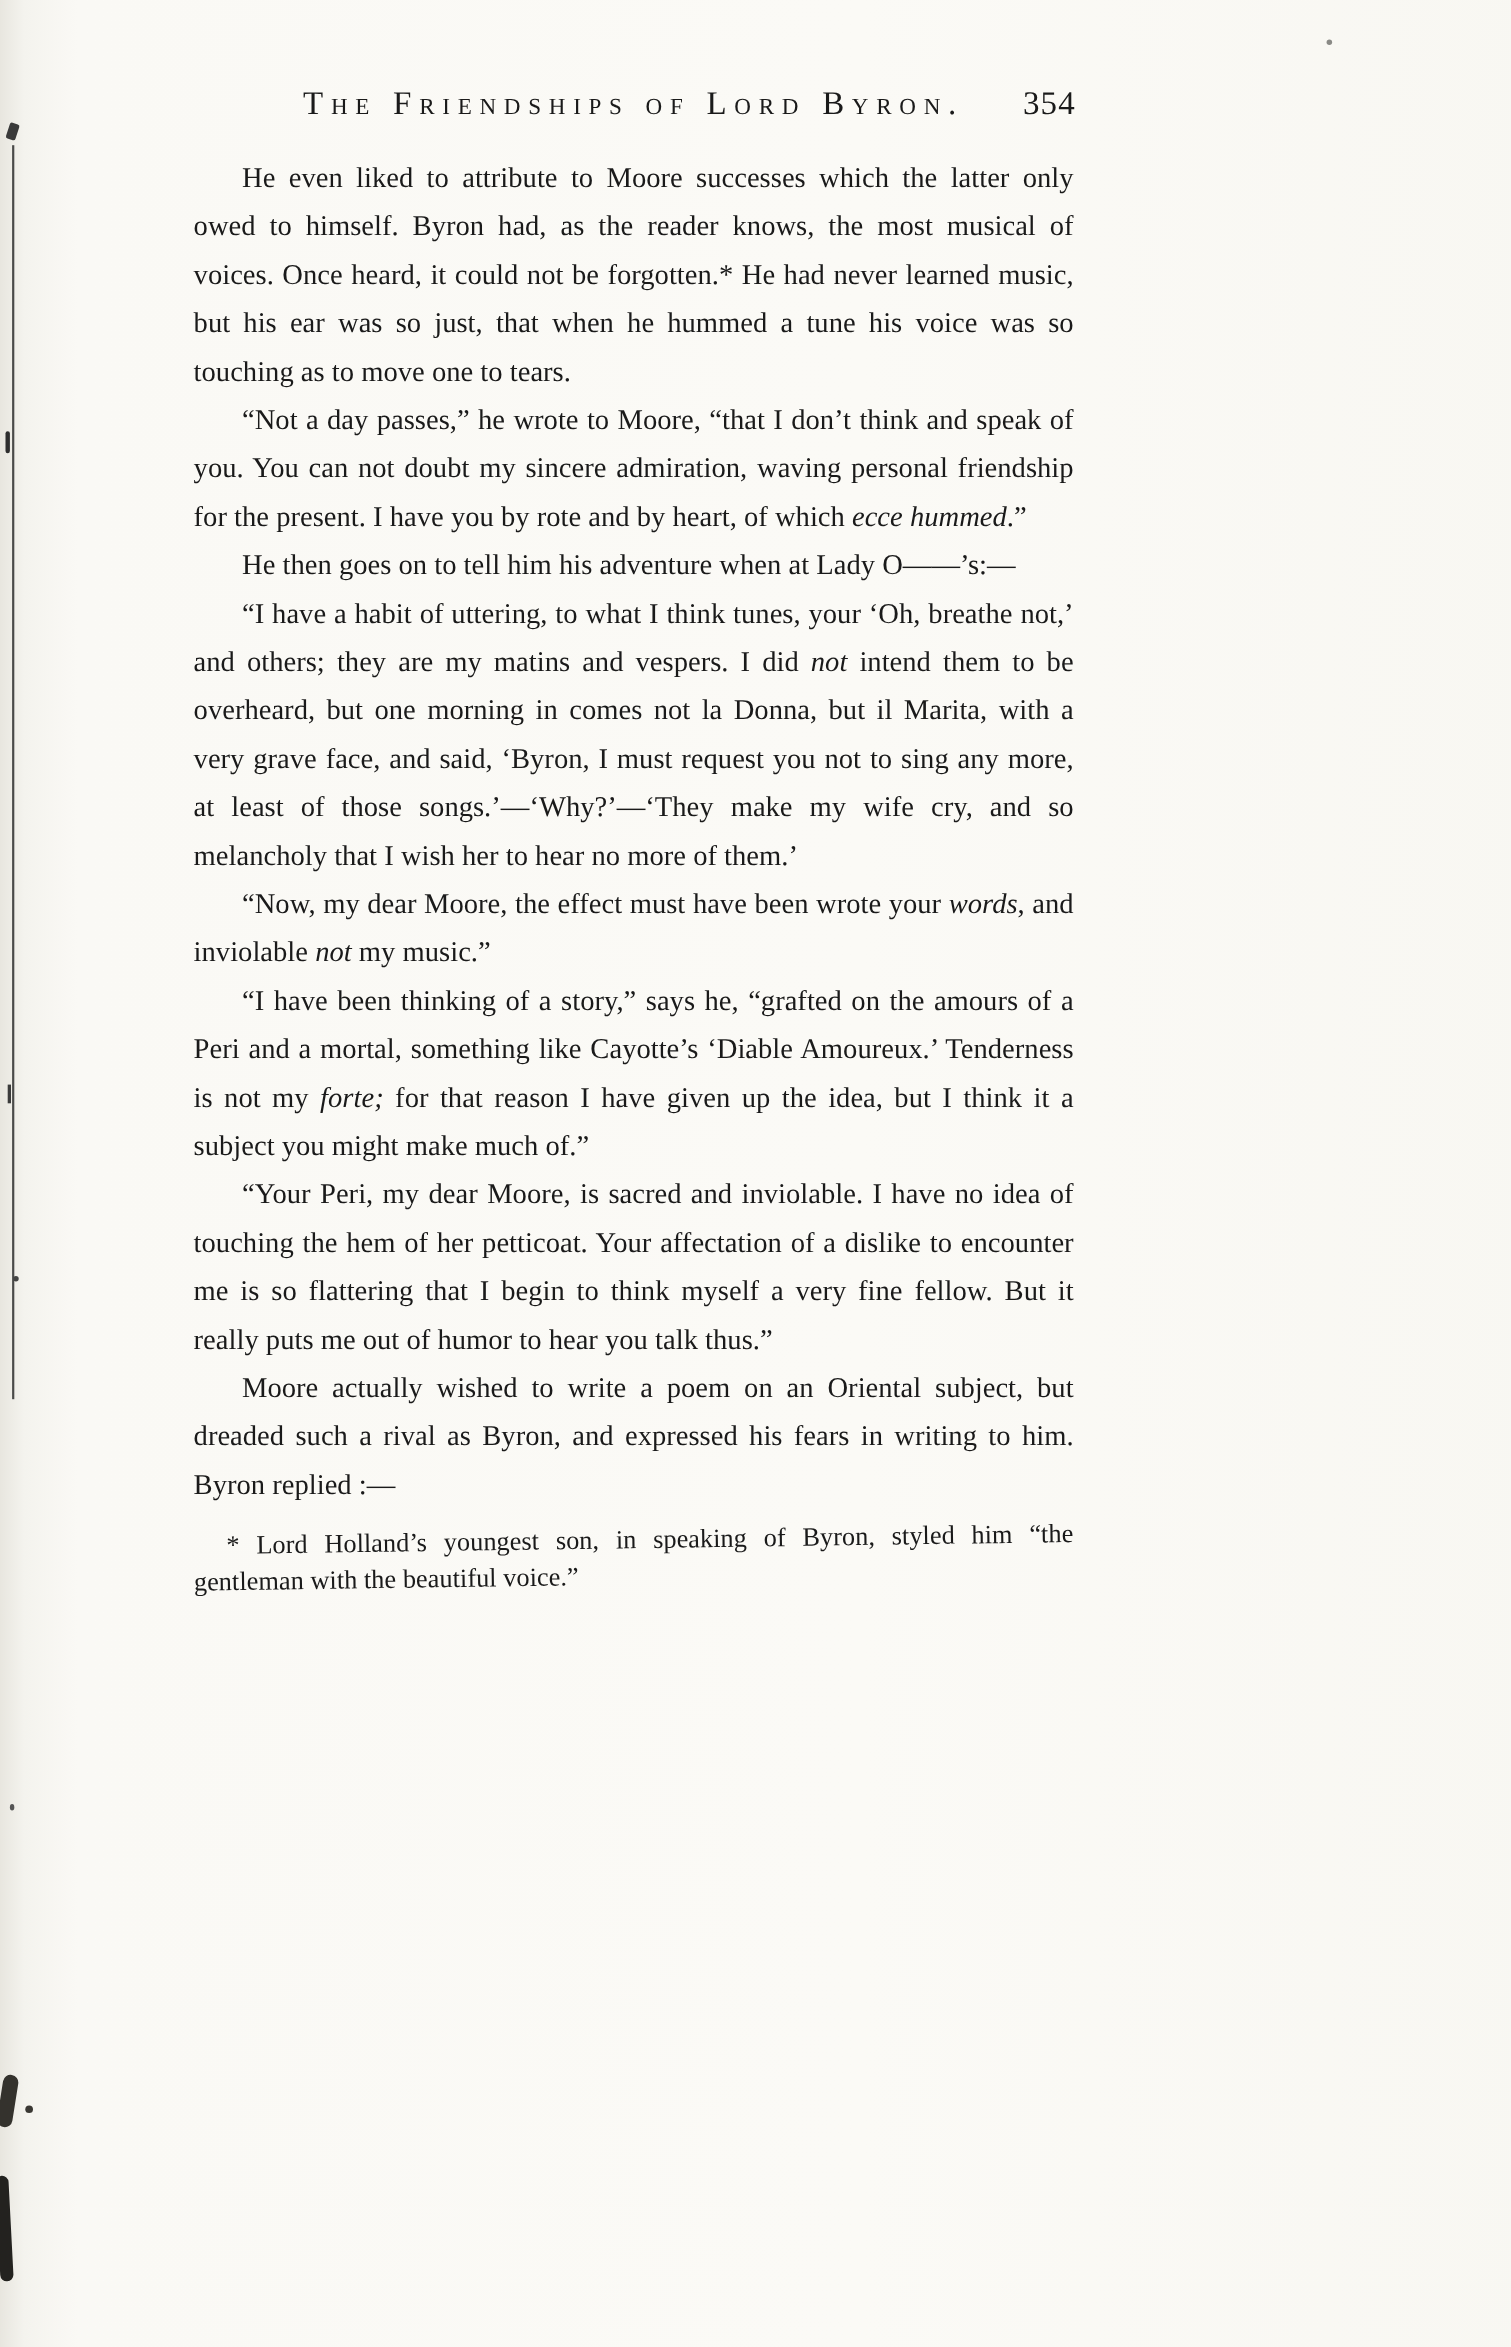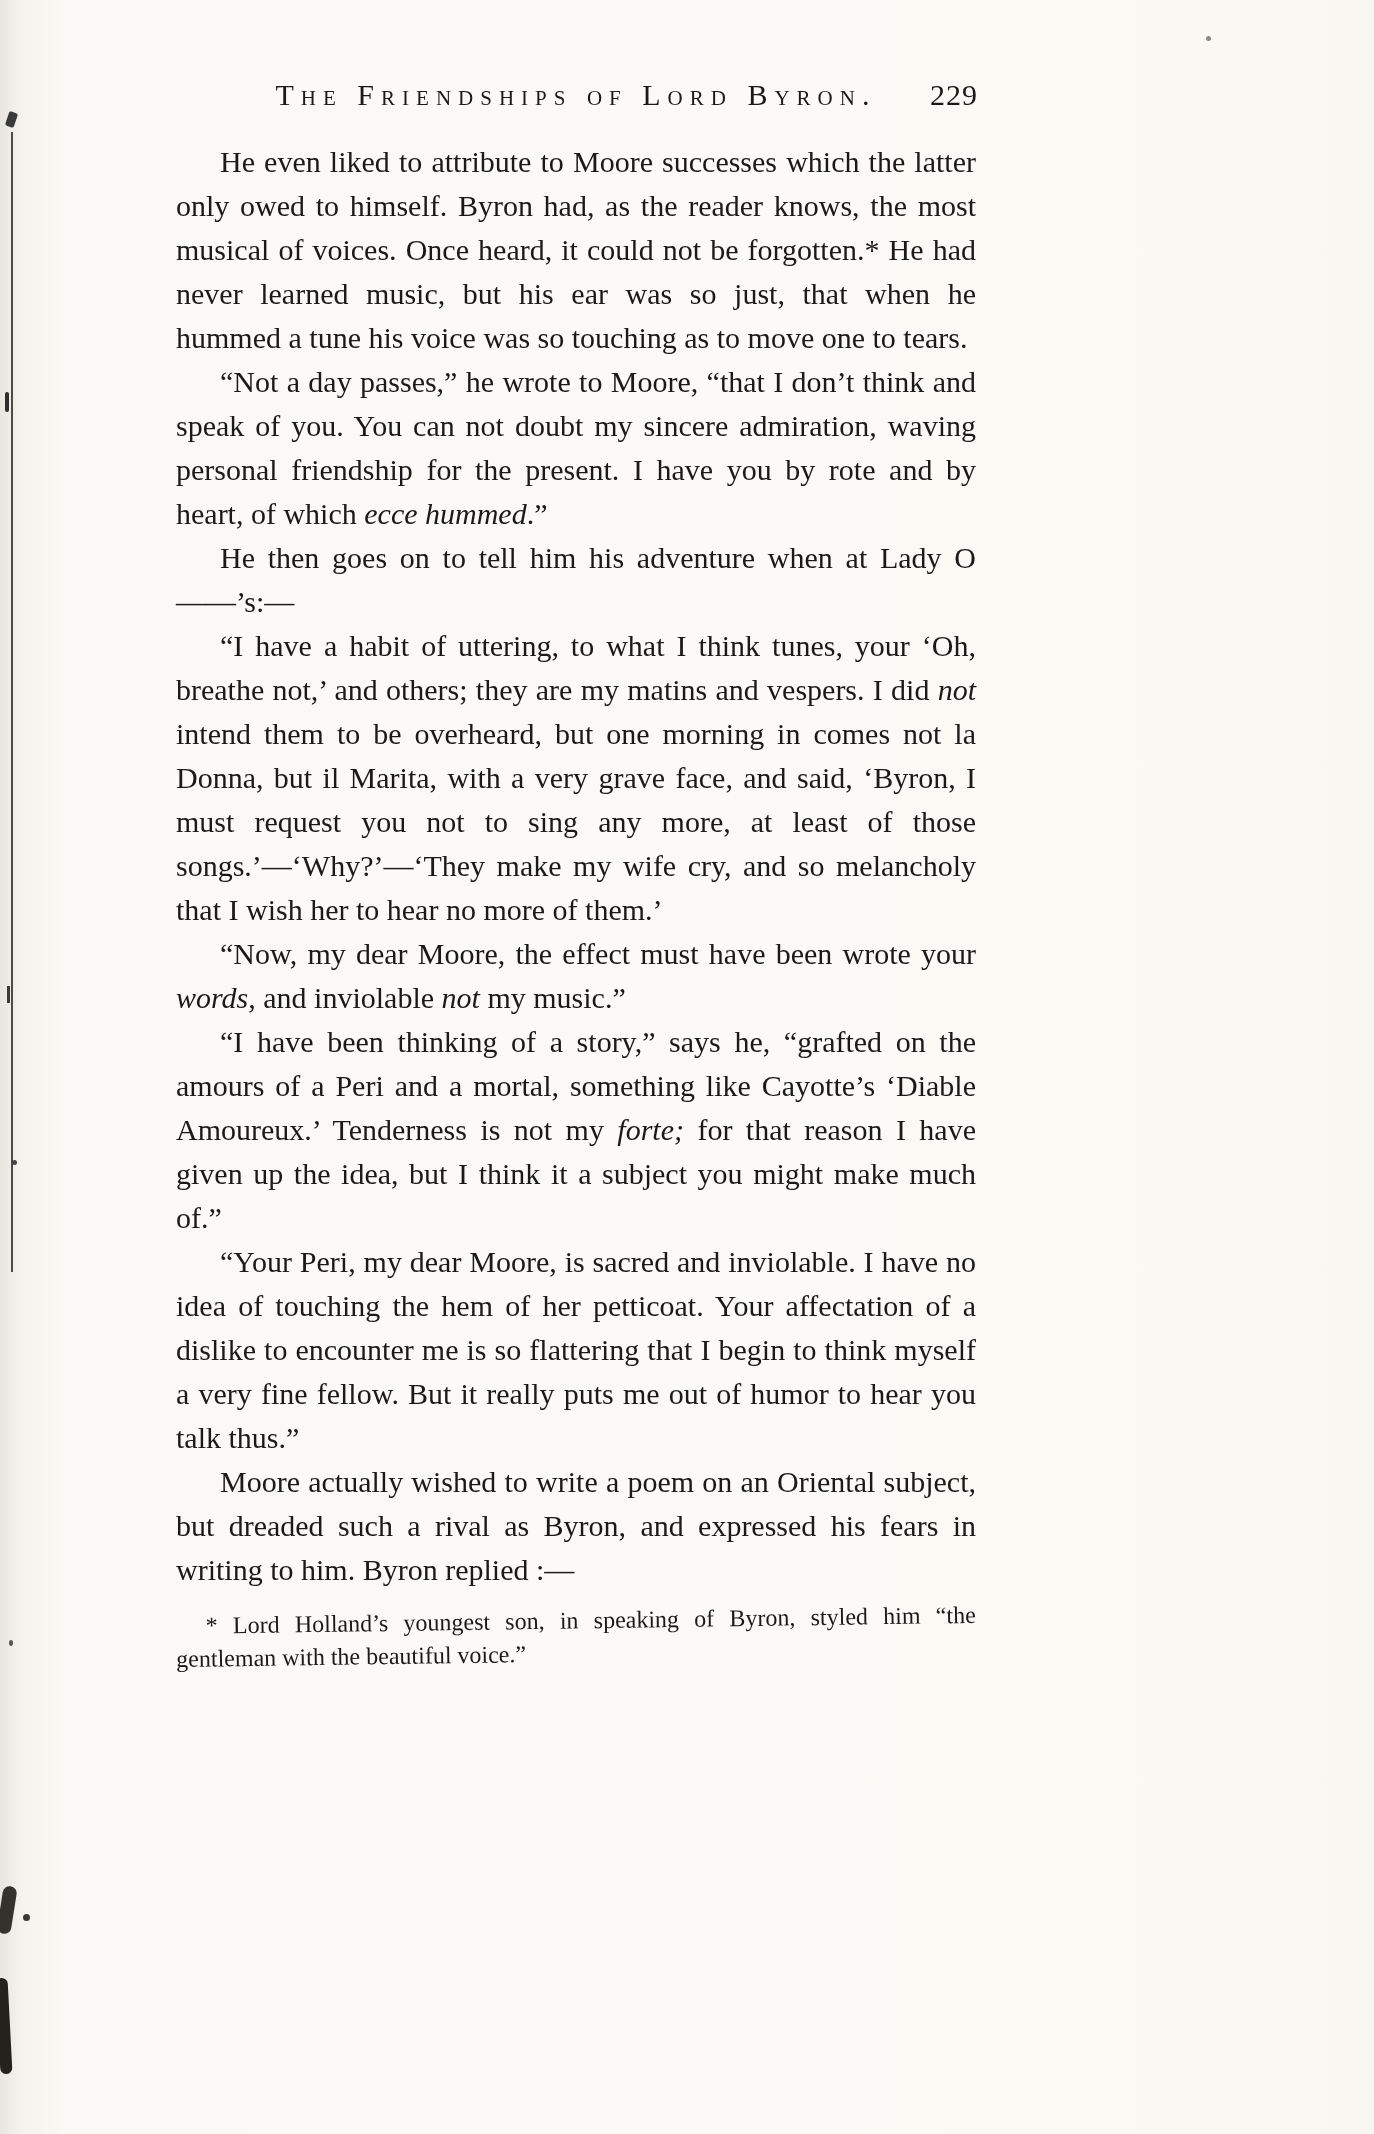--- a/index.html
+++ b/index.html
@@ -35,21 +35,21 @@
   }
   .page-number {
     position: absolute;
     right: -2px;
     top: 0;
     font-size: 30px;
     letter-spacing: 1px;
   }
   .body-text p.para {
     margin: 0;
-    font-size: 30px;
+    font-size: 26px;
     line-height: 44px;
     text-align: justify;
     text-indent: 44px;
   }
   .it { font-style: italic; }
   .footnote {
     margin: 18px 0 0 0;
     font-size: 24px;
     line-height: 33px;
     text-align: justify;
@@ -83,21 +83,21 @@
   <div class="artifact mark-spk"></div>
   <div class="artifact smudge-a"></div>
   <div class="artifact smudge-dot"></div>
   <div class="artifact smudge-b"></div>
   <div class="artifact dot-top-right"></div>
 
   <div class="text-col">
 
     <div class="header-row">
       <span class="running-title">The Friendships of Lord Byron.</span>
-      <span class="page-number">229</span>
+      <span class="page-number">354</span>
     </div>
 
     <div class="body-text">
 
     <p class="para"><span>He even liked to attribute to Moore successes which the latter only owed to himself.  Byron had, as the reader knows, the most musical of voices.  Once heard, it could not be forgotten.*   He had never learned music, but his ear was so just, that when he hummed a tune his voice was so touching as to move one to tears.</span></p>
         <p class="para"><span>“Not a day passes,” he wrote to Moore, “that I don’t think and speak of you.  You can not doubt my sincere admiration, waving personal friendship for the present.  I have you by rote and by heart, of which </span><span class="it">ecce hummed</span><span>.”</span></p>
         <p class="para"><span>He then goes on to tell him his adventure when at Lady O——’s:—</span></p>
         <p class="para"><span>“I have a habit of uttering, to what I think tunes, your ‘Oh, breathe not,’ and others; they are my matins and vespers.  I did </span><span class="it">not</span><span> intend them to be overheard, but one morning in comes not la Donna, but il Marita, with a very grave face, and said, ‘Byron, I must request you not to sing any more, at least of those songs.’—‘Why?’—‘They make my wife cry, and so melancholy that I wish her to hear no more of them.’</span></p>
         <p class="para"><span>“Now, my dear Moore, the effect must have been wrote your </span><span class="it">words</span><span>, and inviolable </span><span class="it">not</span><span> my music.”</span></p>
         <p class="para"><span>“I have been thinking of a story,” says he, “grafted on the amours of a Peri and a mortal, something like Cayotte’s ‘Diable Amoureux.’   Tenderness is not my </span><span class="it">forte;</span><span> for that reason I have given up the idea, but I think it a subject you might make much of.”</span></p>

